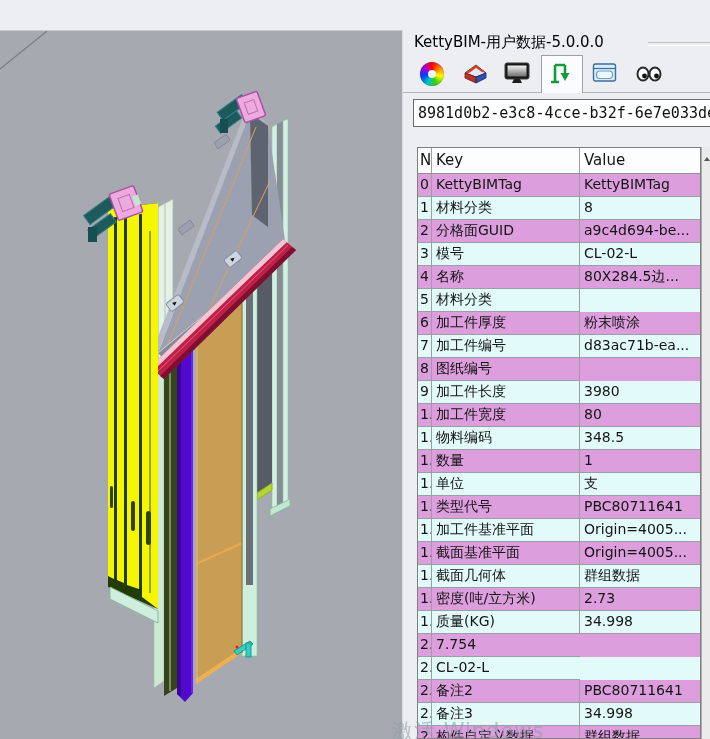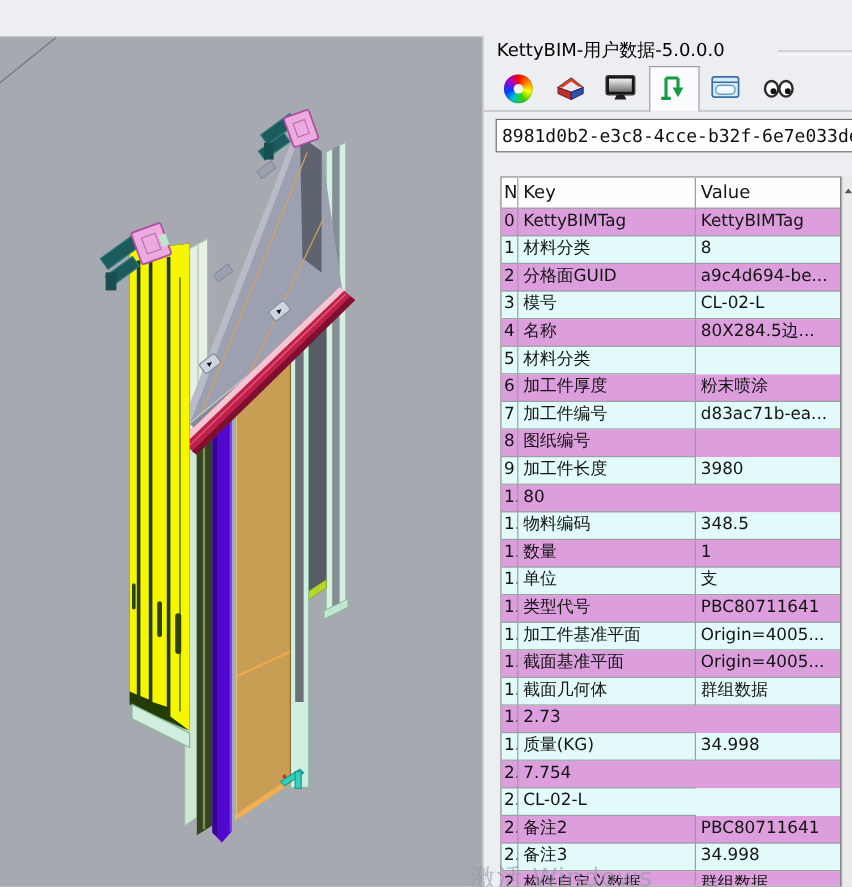--- a/index.html
+++ b/index.html
@@ -312,20 +312,21 @@
         <div class="tcell c-no">8</div>
         <div class="tcell c-key">图纸编号</div>
       </div>
       <div class="trow cyan">
         <div class="tcell c-no">9</div>
         <div class="tcell c-key">加工件长度</div>
         <div class="tcell c-val">3980</div>
       </div>
       <div class="trow pink">
         <div class="tcell c-no">1.</div>
+        <div class="tcell c-key">加工件宽度</div>
         <div class="tcell c-val">80</div>
       </div>
       <div class="trow cyan">
         <div class="tcell c-no">1.</div>
         <div class="tcell c-key">物料编码</div>
         <div class="tcell c-val">348.5</div>
       </div>
       <div class="trow pink">
         <div class="tcell c-no">1.</div>
         <div class="tcell c-key">数量</div>
@@ -351,20 +352,21 @@
         <div class="tcell c-key">截面基准平面</div>
         <div class="tcell c-val">Origin=4005...</div>
       </div>
       <div class="trow cyan">
         <div class="tcell c-no">1.</div>
         <div class="tcell c-key">截面几何体</div>
         <div class="tcell c-val">群组数据</div>
       </div>
       <div class="trow pink">
         <div class="tcell c-no">1.</div>
+        <div class="tcell c-key">密度(吨/立方米)</div>
         <div class="tcell c-val">2.73</div>
       </div>
       <div class="trow cyan">
         <div class="tcell c-no">1.</div>
         <div class="tcell c-key">质量(KG)</div>
         <div class="tcell c-val">34.998</div>
       </div>
       <div class="trow pink">
         <div class="tcell c-no">2.</div>
         <div class="tcell c-val">7.754</div>

